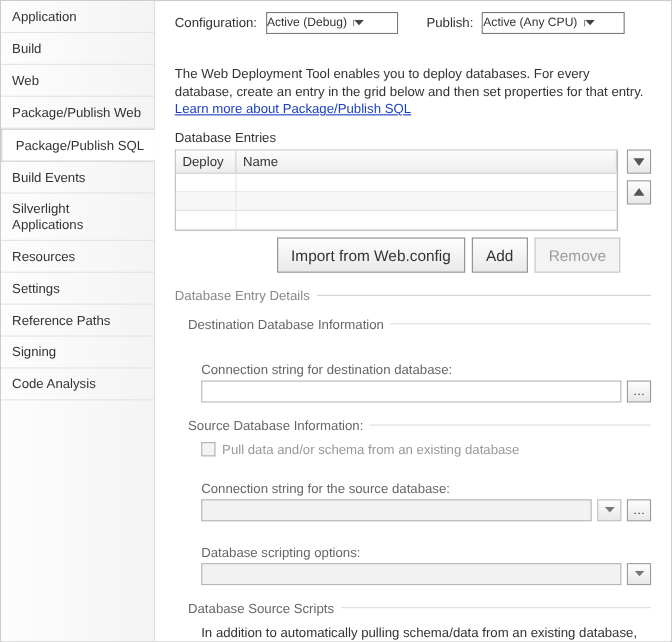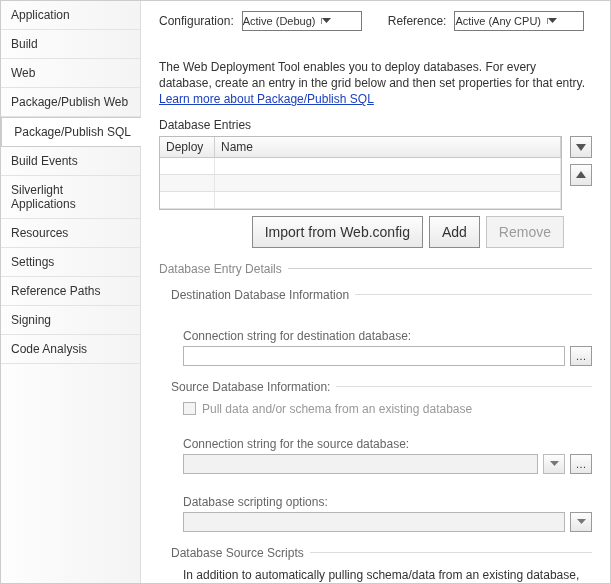--- a/index.html
+++ b/index.html
@@ -227,21 +227,21 @@
       <label>Configuration:</label>
       <div class="dd" style="width:120px">
         <span>Active (Debug)</span>
         <span class="arrow">
           <svg width="9" height="6">
               <polygon points="0,0 9,0 4.5,5" fill="#444"></polygon>
             </svg>
         </span>
       </div>
       <div style="width:14px"></div>
-      <label>Reference:</label>
+      <label>Publish:</label>
       <div class="dd" style="width:130px">
         <span>Active (Any CPU)</span>
         <span class="arrow">
           <svg width="9" height="6">
               <polygon points="0,0 9,0 4.5,5" fill="#444"></polygon>
             </svg>
         </span>
       </div>
     </div>
 

